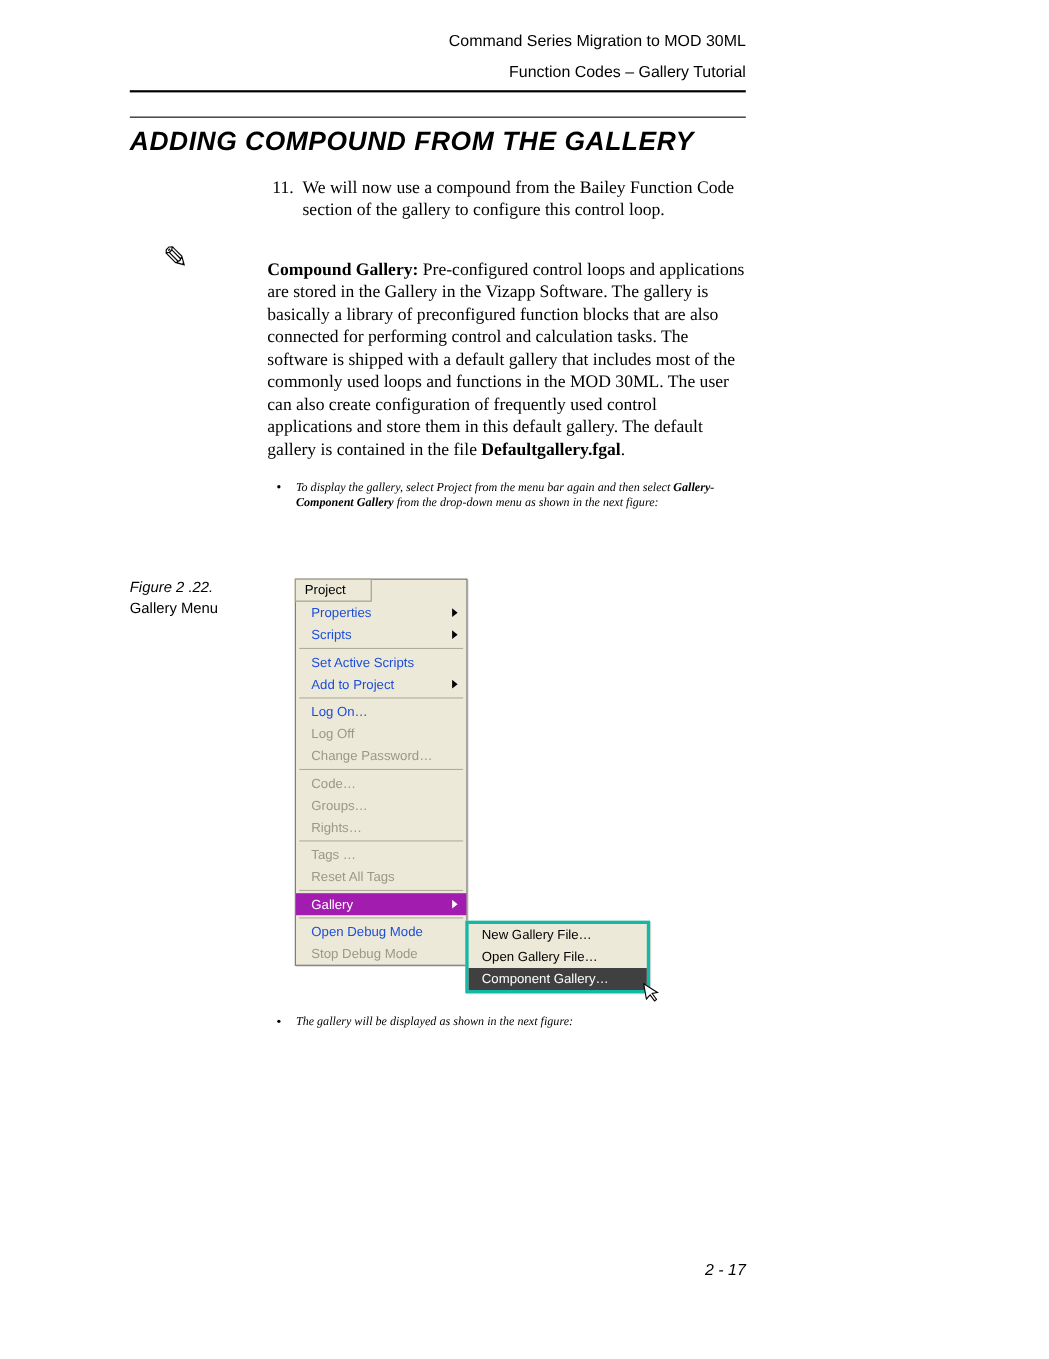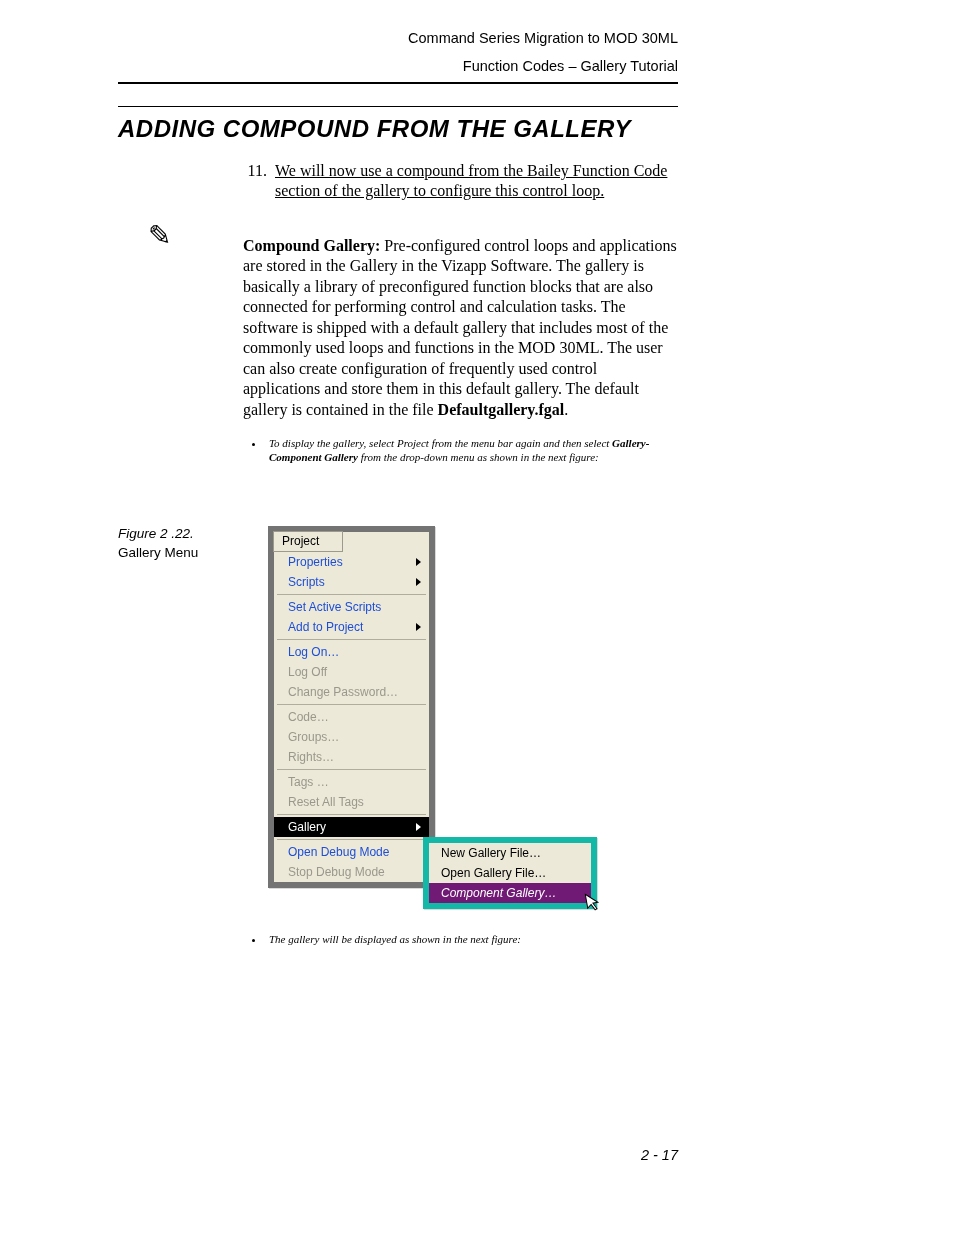--- a/index.html
+++ b/index.html
@@ -49,21 +49,20 @@
     text-align: left;
     padding-left: 30px;
     line-height: 1;
     padding-top: 2px;
   }
   ol.numlist {
     margin: 0;
     padding-left: 28px;
     font-size: 16px;
     line-height: 1.28;
-    text-decoration: underline;
   }
   ol.numlist > li { padding-left: 4px; margin-bottom: 18px; }
   .note-para, .bullet-para {
     font-size: 16px;
     line-height: 1.28;
   }
   ul.bullets {
     margin: 14px 0 0 0;
     padding-left: 22px;
     font-size: 11px;
@@ -82,21 +81,21 @@
   .menu-wrap {
     position: relative;
     width: 345px;
     font-family: Tahoma, Arial, sans-serif;
     font-size: 12px;
     line-height: 1;
   }
   .menu {
     width: 155px;
     background: #ece9d8;
-    border: 6px solid #737373;
+    border: 1px solid #737373;
     box-shadow: 1px 1px 0 rgba(0,0,0,0.15);
     position: relative;
   }
   .menu-header {
     background: #ece9d8;
     border: 1px solid #9c9a8c;
     margin: -1px -1px 0 -1px;
     padding: 3px 8px 4px 8px;
     width: 52px;
     box-sizing: content-box;
@@ -110,46 +109,45 @@
     cursor: default;
   }
   .mi.disabled { color: #9a988c; }
   .mi .arrow {
     width: 0; height: 0;
     border-top: 4px solid transparent;
     border-bottom: 4px solid transparent;
     border-left: 5px solid #000;
   }
   .mi.highlight {
-    background: #000000;
+    background: #a21caf;
     color: #fff;
   }
   .mi.highlight .arrow { border-left-color: #fff; }
   .sep {
     border-top: 1px solid #b0ad9e;
     margin: 2px 3px;
   }
 
   .submenu {
     position: absolute;
     left: 155px;
     top: 311px;
     width: 162px;
     background: #ece9d8;
-    border: 6px solid #14b8a6;
+    border: 3px solid #14b8a6;
     box-shadow: 1px 1px 0 rgba(0,0,0,0.15);
   }
   .smi {
     padding: 4px 8px 4px 12px;
     color: #000;
   }
   .smi.highlight {
-    background: #701a75;
+    background: #404040;
     color: #fff;
-    font-style: italic;
   }
   .cursor {
     position: absolute;
     left: 318px;
     top: 366px;
     font-size: 16px;
     color: #000;
     transform: rotate(-10deg);
   }
 

